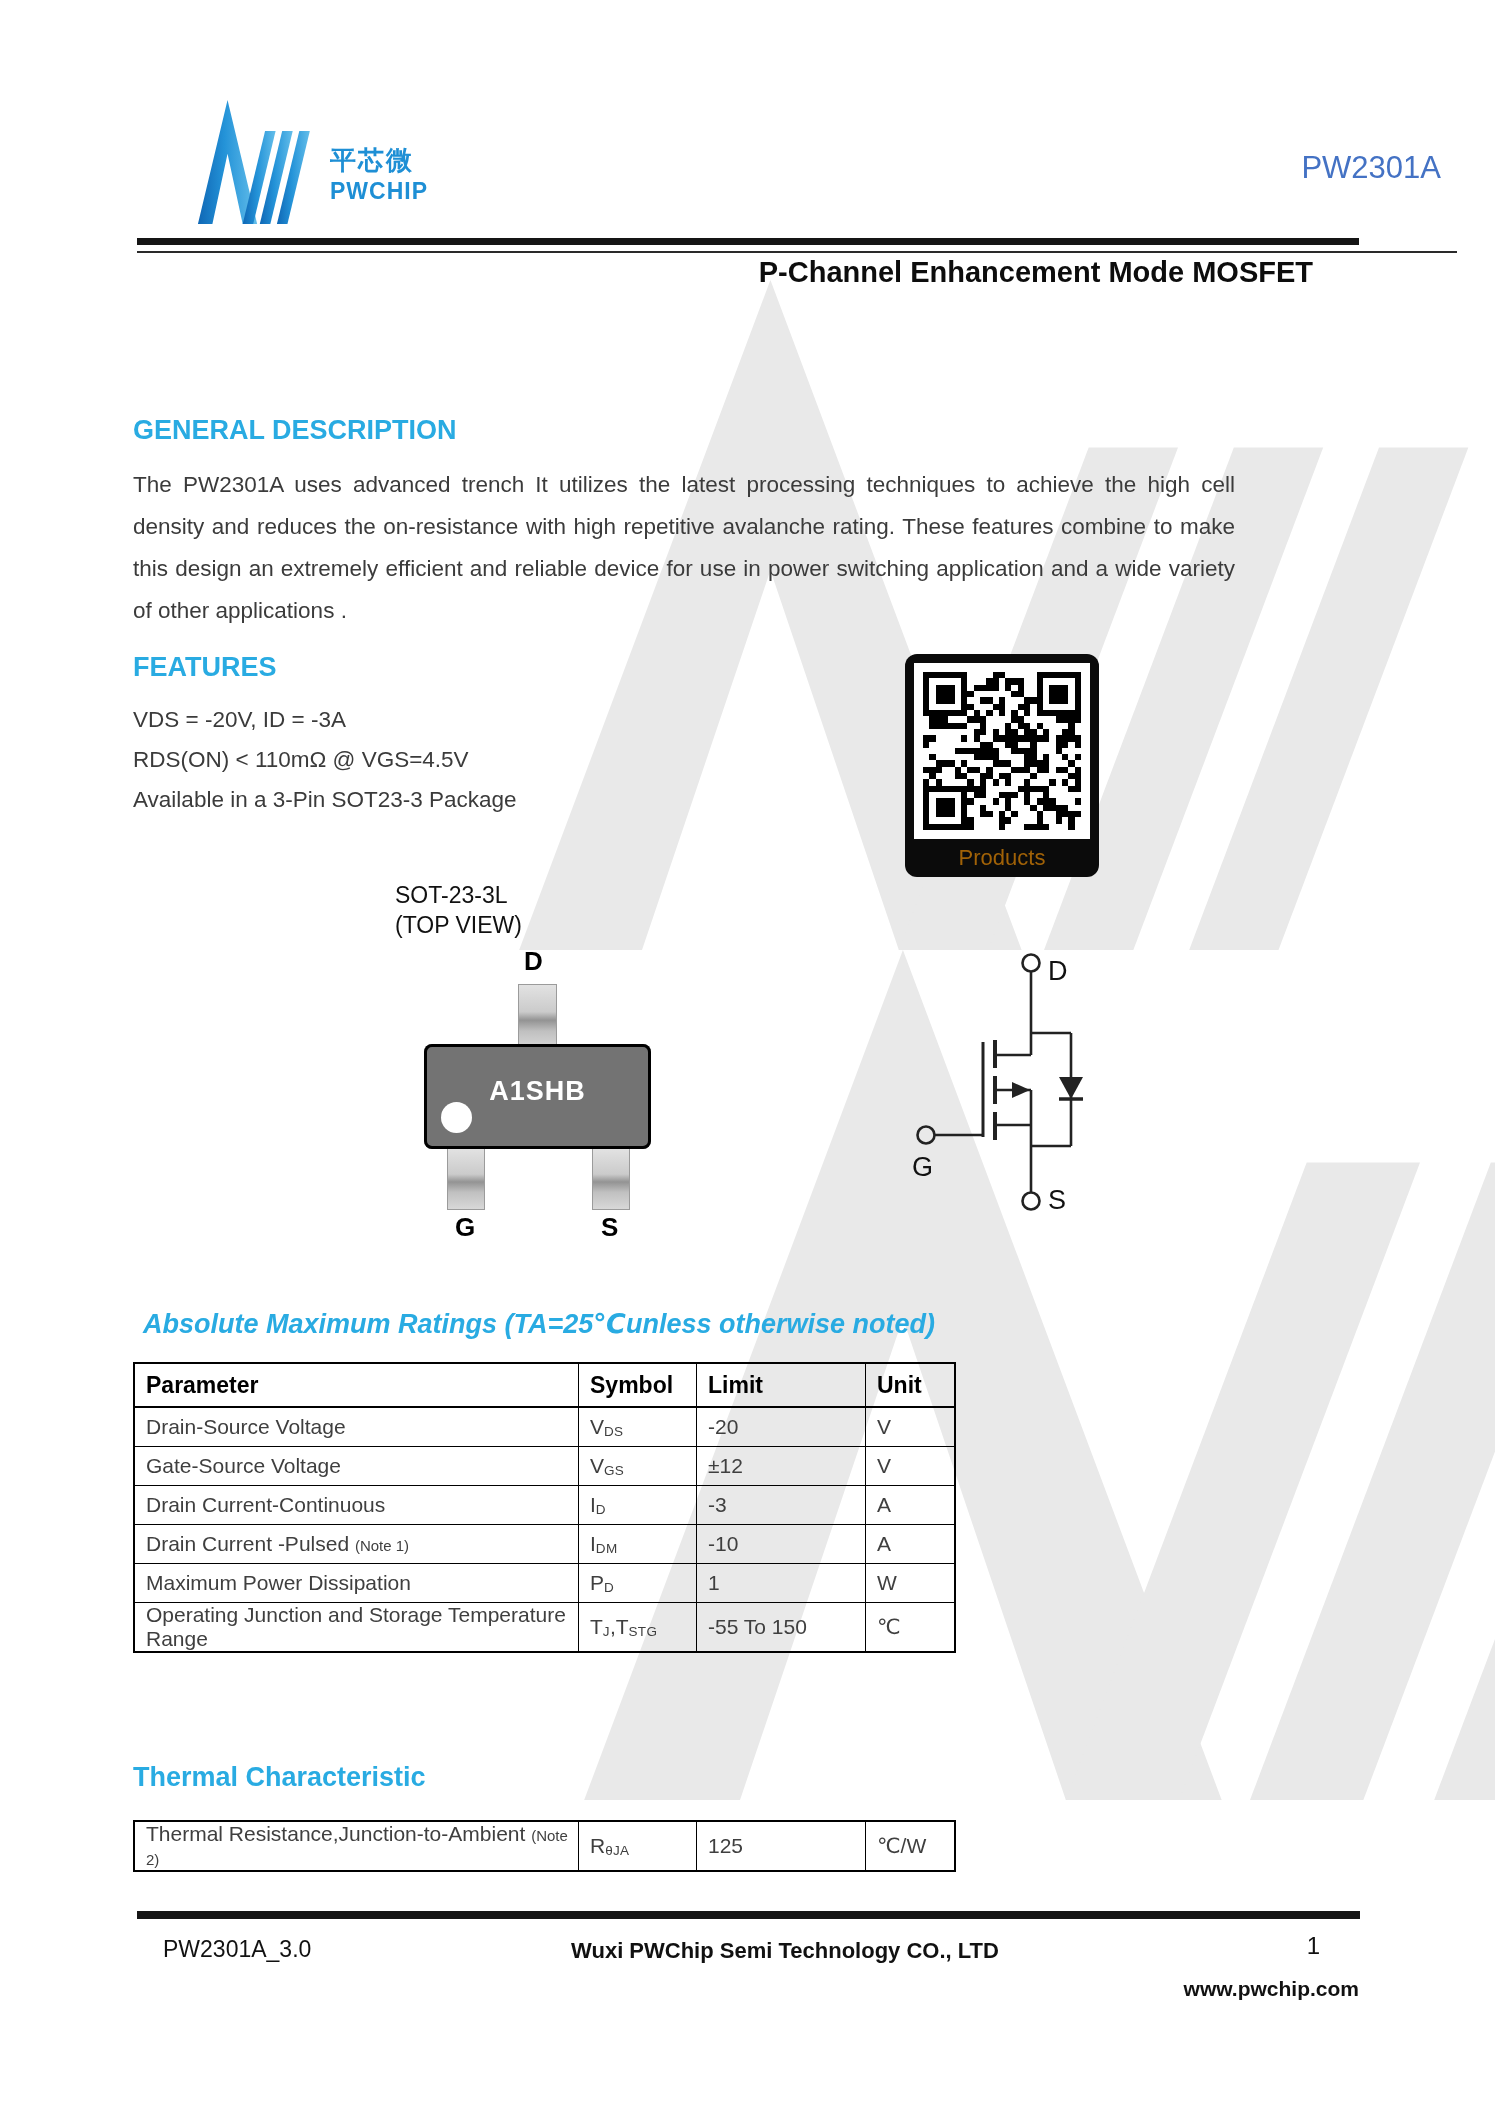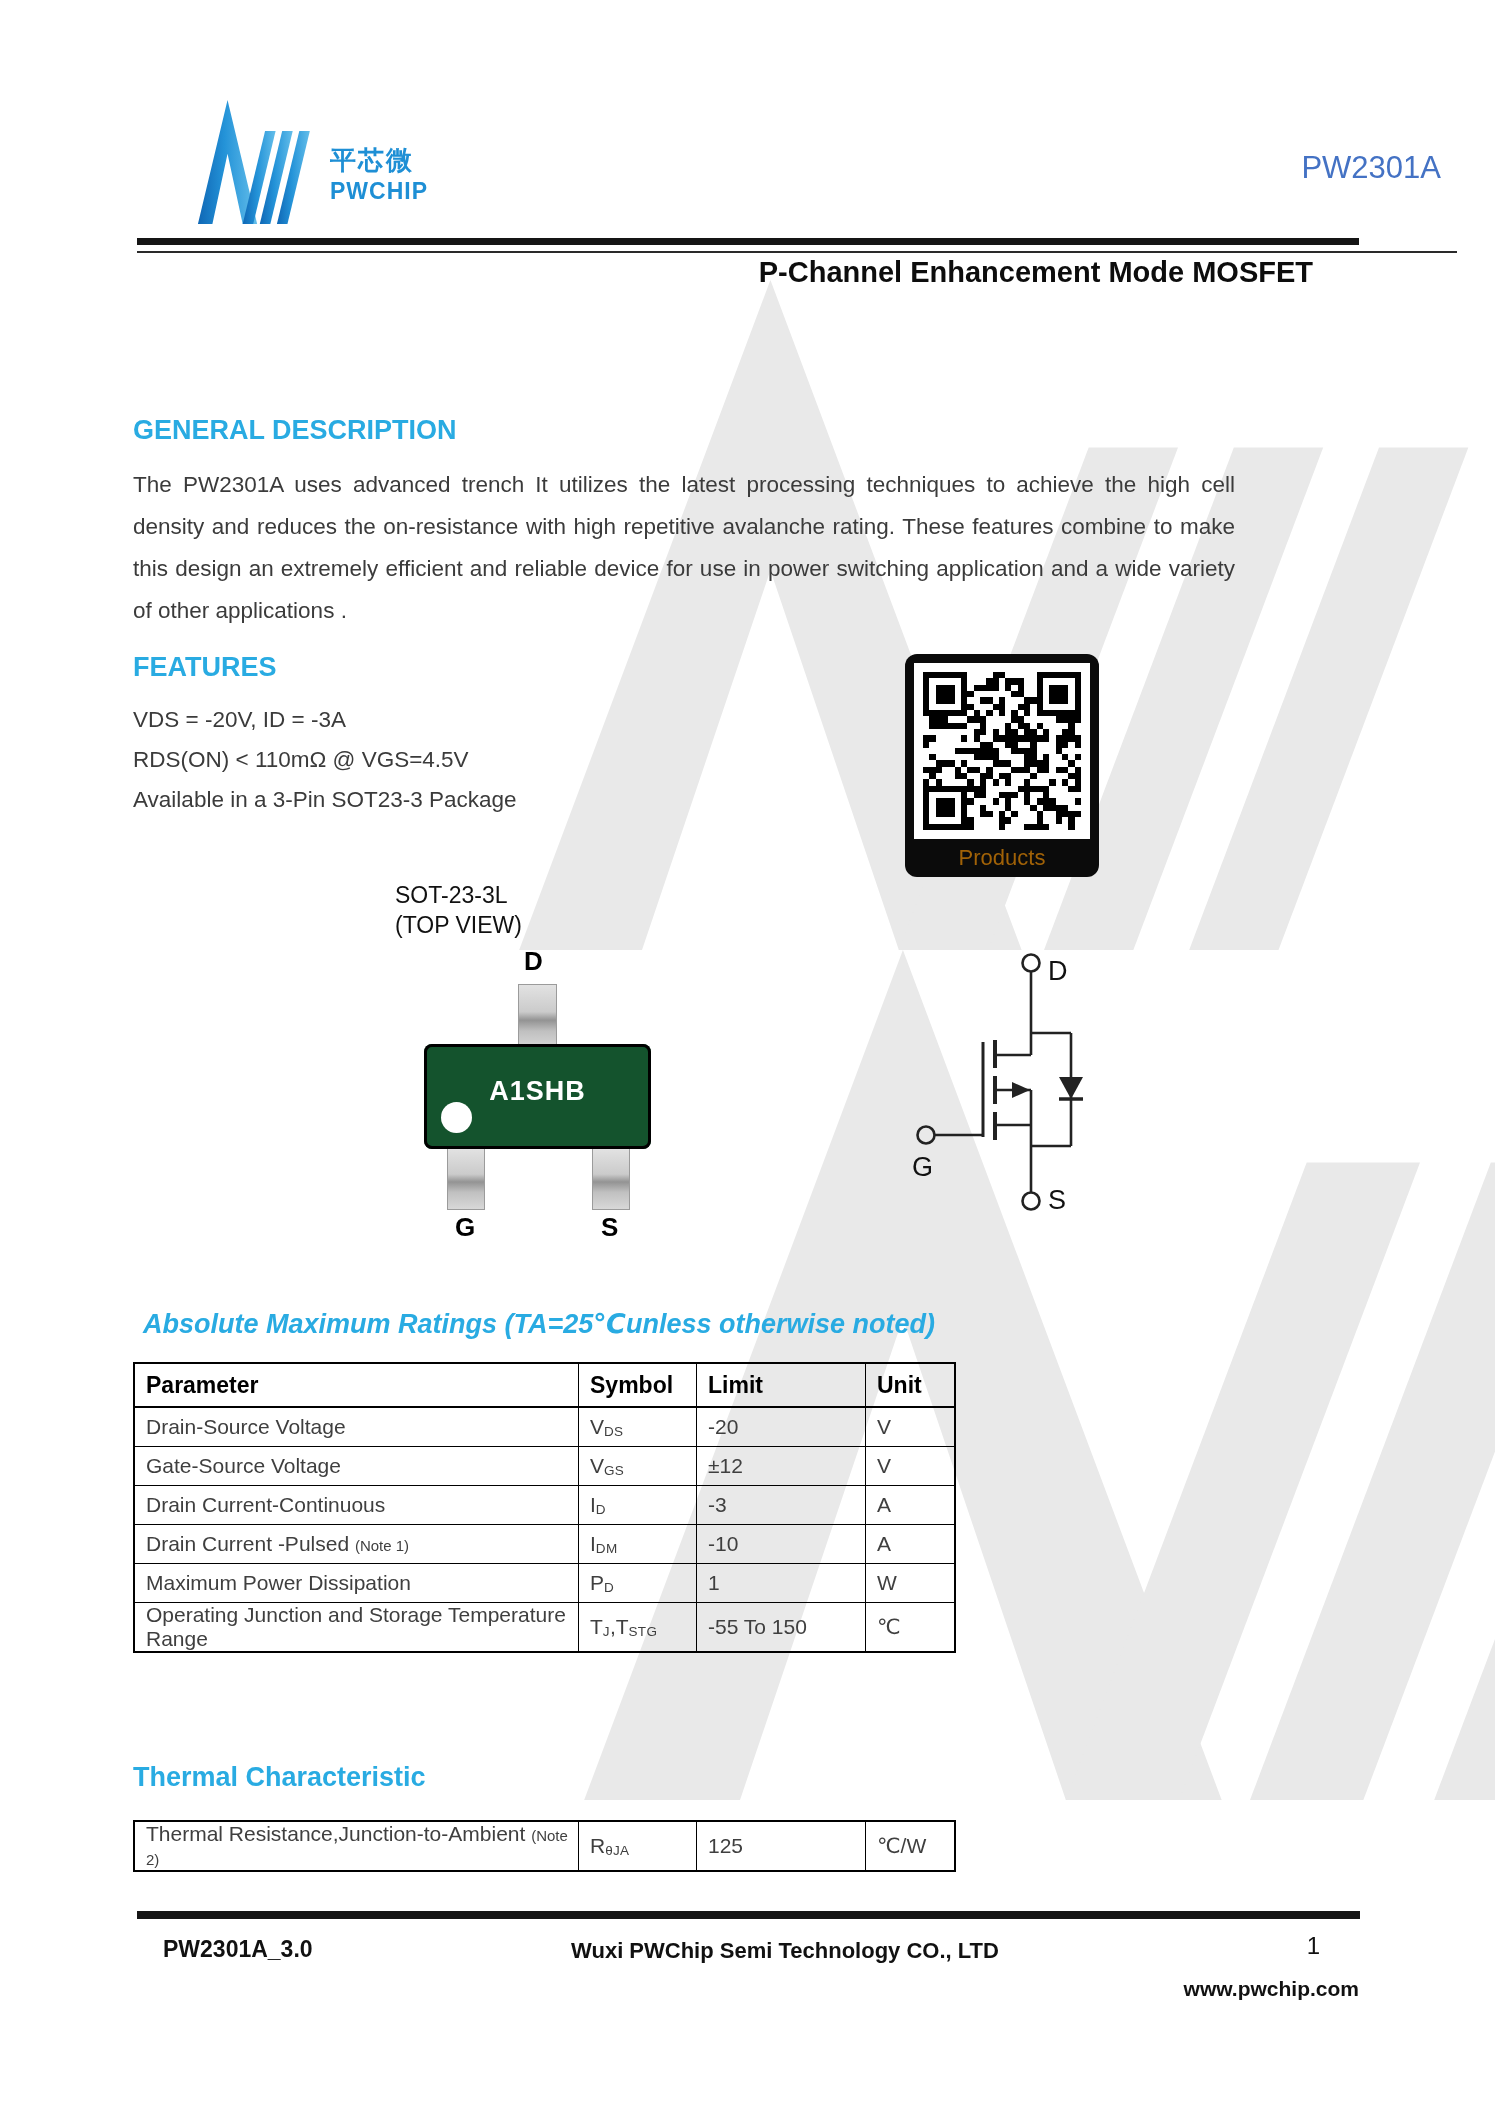--- a/index.html
+++ b/index.html
@@ -38,21 +38,21 @@
             color:#a16207;font-size:22px;}
   
   .pkg-title{left:395px;top:880px;width:265px;font-size:23px;
              line-height:30px;color:#111;z-index:2;}
   .pin-label{font-size:26px;font-weight:bold;color:#000;z-index:3;}
   .pin{border:1px solid #9b9b9b;z-index:2;
        background:linear-gradient(180deg,#e2e2e2 0%,#cbcbcb 42%,#939393 55%,#c0c0c0 72%,#d8d8d8 100%);}
   .pin-top{left:518px;top:984px;width:37px;height:64px;}
   .pin-bl{left:447px;top:1148px;width:36px;height:60px;}
   .pin-br{left:592px;top:1148px;width:36px;height:60px;}
-  .pkg-body{left:424px;top:1044px;width:227px;height:105px;background:#14532d;
+  .pkg-body{left:424px;top:1044px;width:227px;height:105px;background:#737373;
             border-radius:8px;box-shadow:inset 0 0 0 3px #000;z-index:3;}
   .pin1-dot{position:absolute;left:17px;top:58px;width:31px;height:31px;background:#fff;border-radius:50%;}
   .pkg-marking{position:absolute;left:0;top:32px;width:100%;text-align:center;
                color:#fff;font-size:27px;font-weight:bold;letter-spacing:1px;}
   
   .schematic{left:878px;top:928px;width:250px;height:300px;z-index:2;}
   
   .tbl-head{left:143px;top:1308px;font-style:italic;}
   .datatable{position:absolute;left:133px;border-collapse:collapse;z-index:2;
              background:transparent;}
@@ -64,21 +64,21 @@
   .c-param{width:432px;} .c-symbol{width:106px;} .c-limit{width:157px;} .c-unit{width:77px;}
   .note{font-size:15px;color:#3f3f3f;}
   .sym{font-size:22px;margin-top:36px;}
   .sym .sub{font-size:13.5px;position:relative;top:2px;letter-spacing:0.3px;}
   .th-head{left:133px;top:1762px;}
   .th-table{top:1820px;}
   .th-table td{height:45px;}
   .unit-small{font-size:19px;}
   
   .footer-rule{left:137px;top:1911px;width:1223px;height:8px;background:#151515;}
-  .f-version{left:163px;top:1936px;font-size:23px;font-weight:bold;color:#111;}
+  .f-version{left:163px;top:1936px;font-size:23px;font-weight:normal;color:#111;}
   .f-company{left:300px;top:1938px;width:970px;text-align:center;font-size:22px;font-weight:bold;color:#111;}
   .f-page{left:1240px;top:1932px;width:80px;text-align:right;font-size:24px;color:#111;}
   .f-site{left:137px;top:1977px;width:1222px;text-align:right;font-size:21px;font-weight:bold;color:#111;}
   .z2{z-index:2;}
 </style>
 </head>
 <body>
 
 <div class="page">
 

